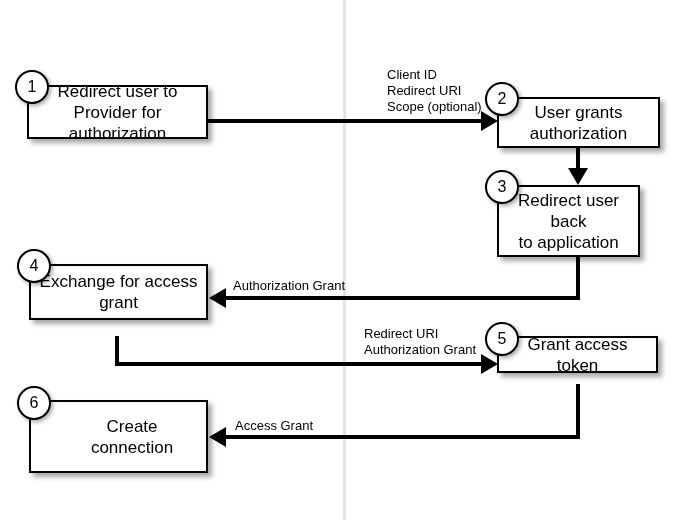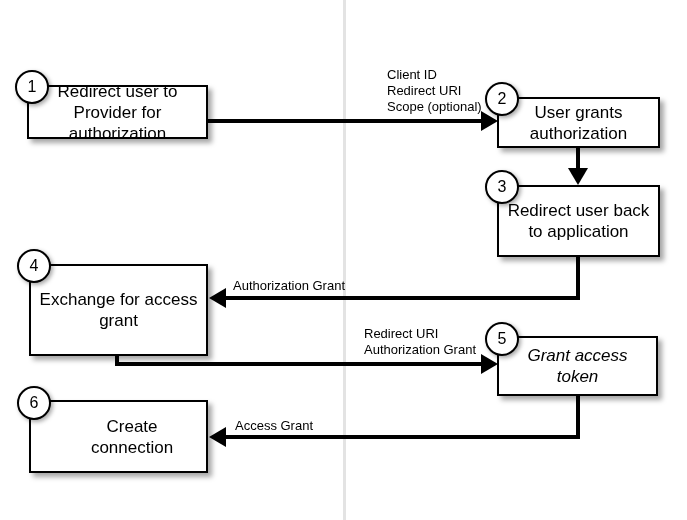--- a/index.html
+++ b/index.html
@@ -132,33 +132,33 @@
 authorization</div>
   </div>
   <div class="badge" style="left:15px; top:70px;">1</div>
 
   <div class="node" style="left:497px; top:97px; width:163px; height:51px;">
     <div class="node-label">User grants
 authorization</div>
   </div>
   <div class="badge" style="left:485px; top:82px;">2</div>
 
-  <div class="node" style="left:497px; top:185px; width:163px; height:72px;">
+  <div class="node" style="left:497px; top:185px; width:143px; height:72px;">
     <div class="node-label">Redirect user back
 to application</div>
   </div>
   <div class="badge" style="left:485px; top:170px;">3</div>
 
-  <div class="node" style="left:29px; top:264px; width:179px; height:92px;">
+  <div class="node" style="left:29px; top:264px; width:179px; height:56px;">
     <div class="node-label">Exchange for access
 grant</div>
   </div>
   <div class="badge" style="left:17px; top:249px;">4</div>
 
-  <div class="node" style="left:497px; top:336px; width:161px; height:60px;font-style:italic;">
+  <div class="node" style="left:497px; top:336px; width:161px; height:37px;">
     <div class="node-label">Grant access token</div>
   </div>
   <div class="badge" style="left:485px; top:322px;">5</div>
 
   <div class="node" style="left:29px; top:400px; width:179px; height:73px;padding-left:27px;">
     <div class="node-label">Create connection</div>
   </div>
   <div class="badge" style="left:17px; top:386px;">6</div>
 
   <div class="seg-h" style="left:208px; top:119px; width:275px;"></div>

